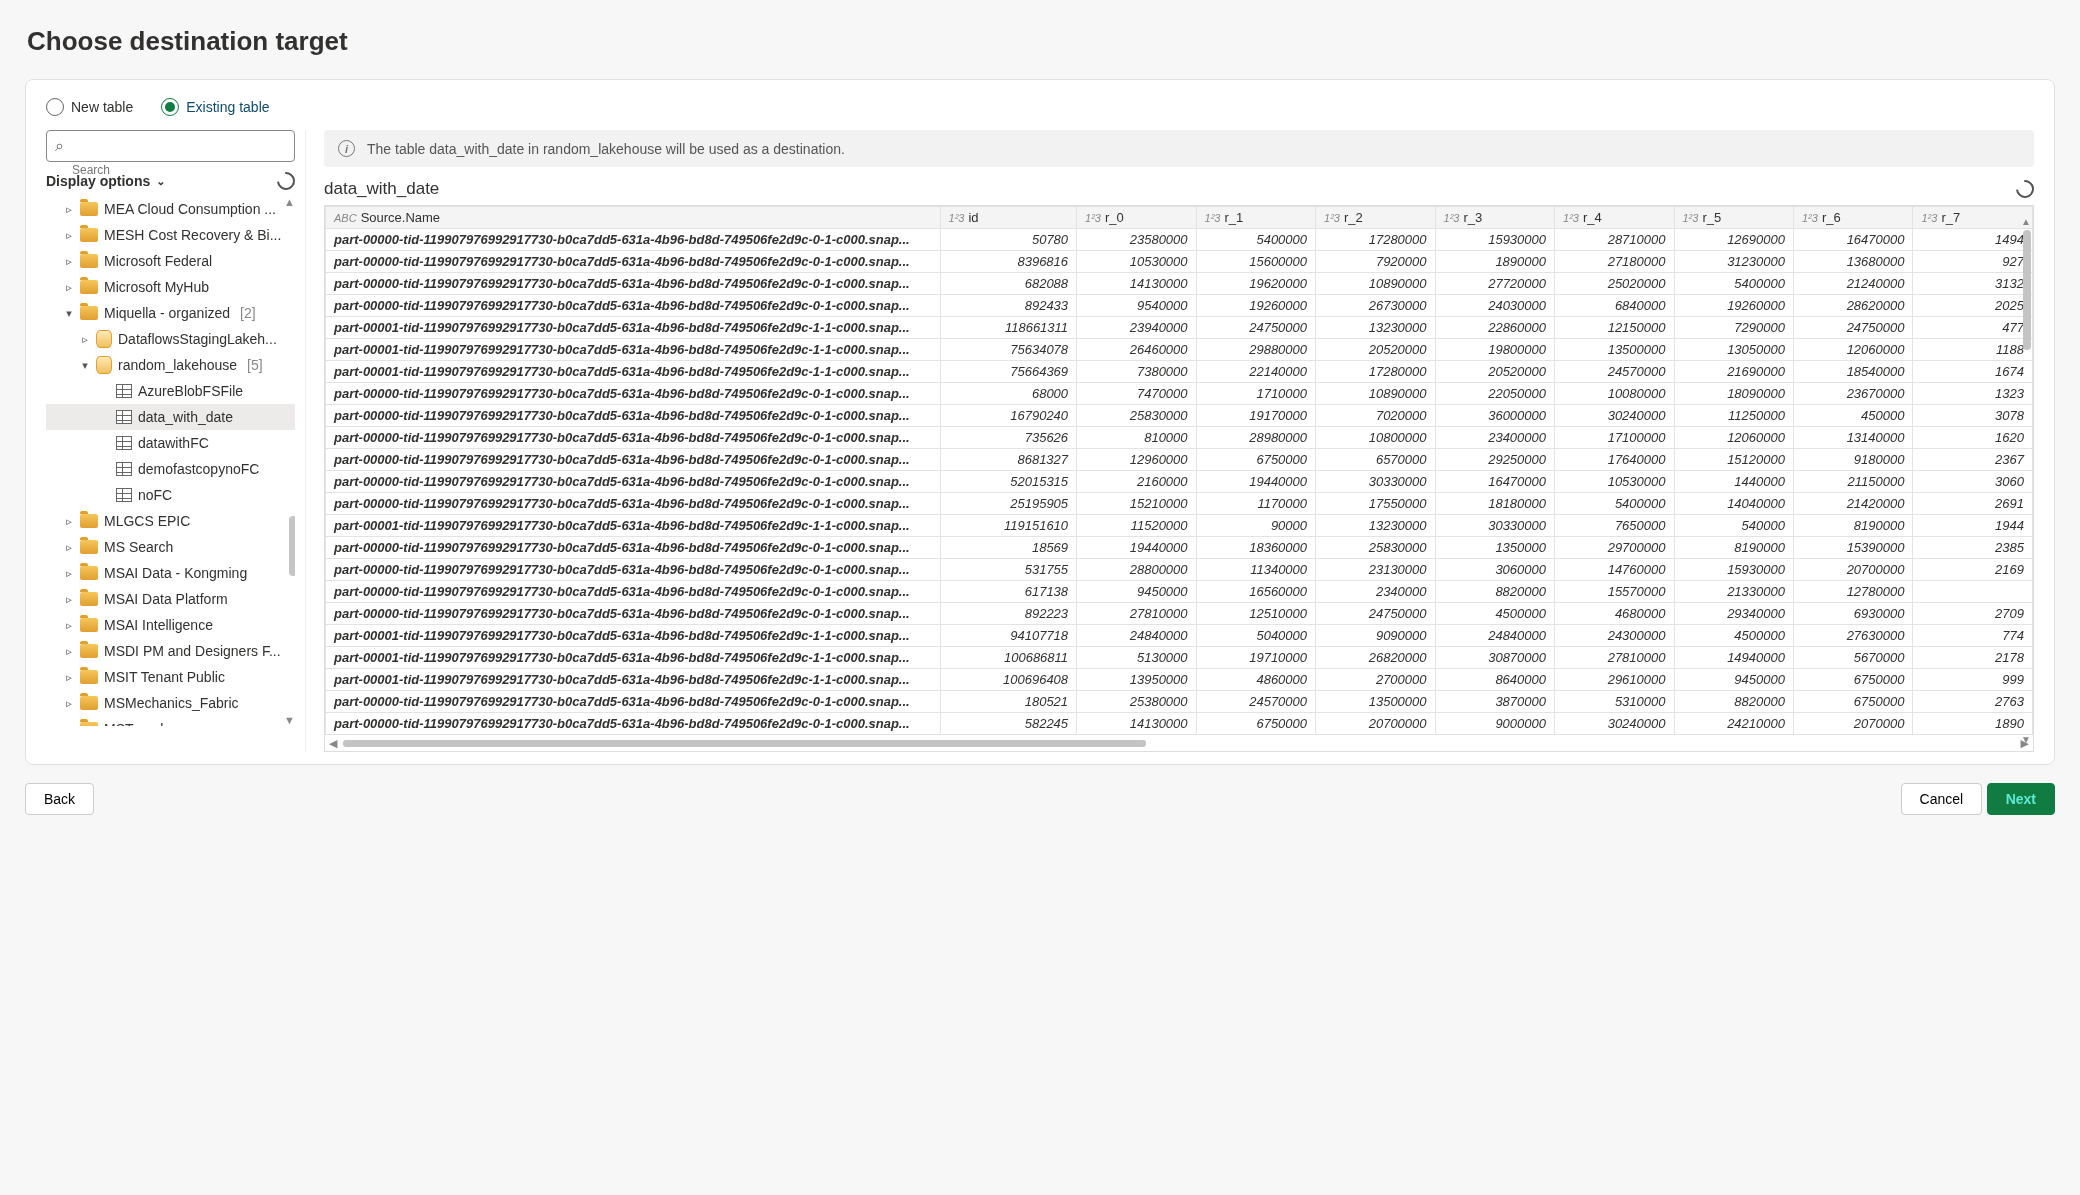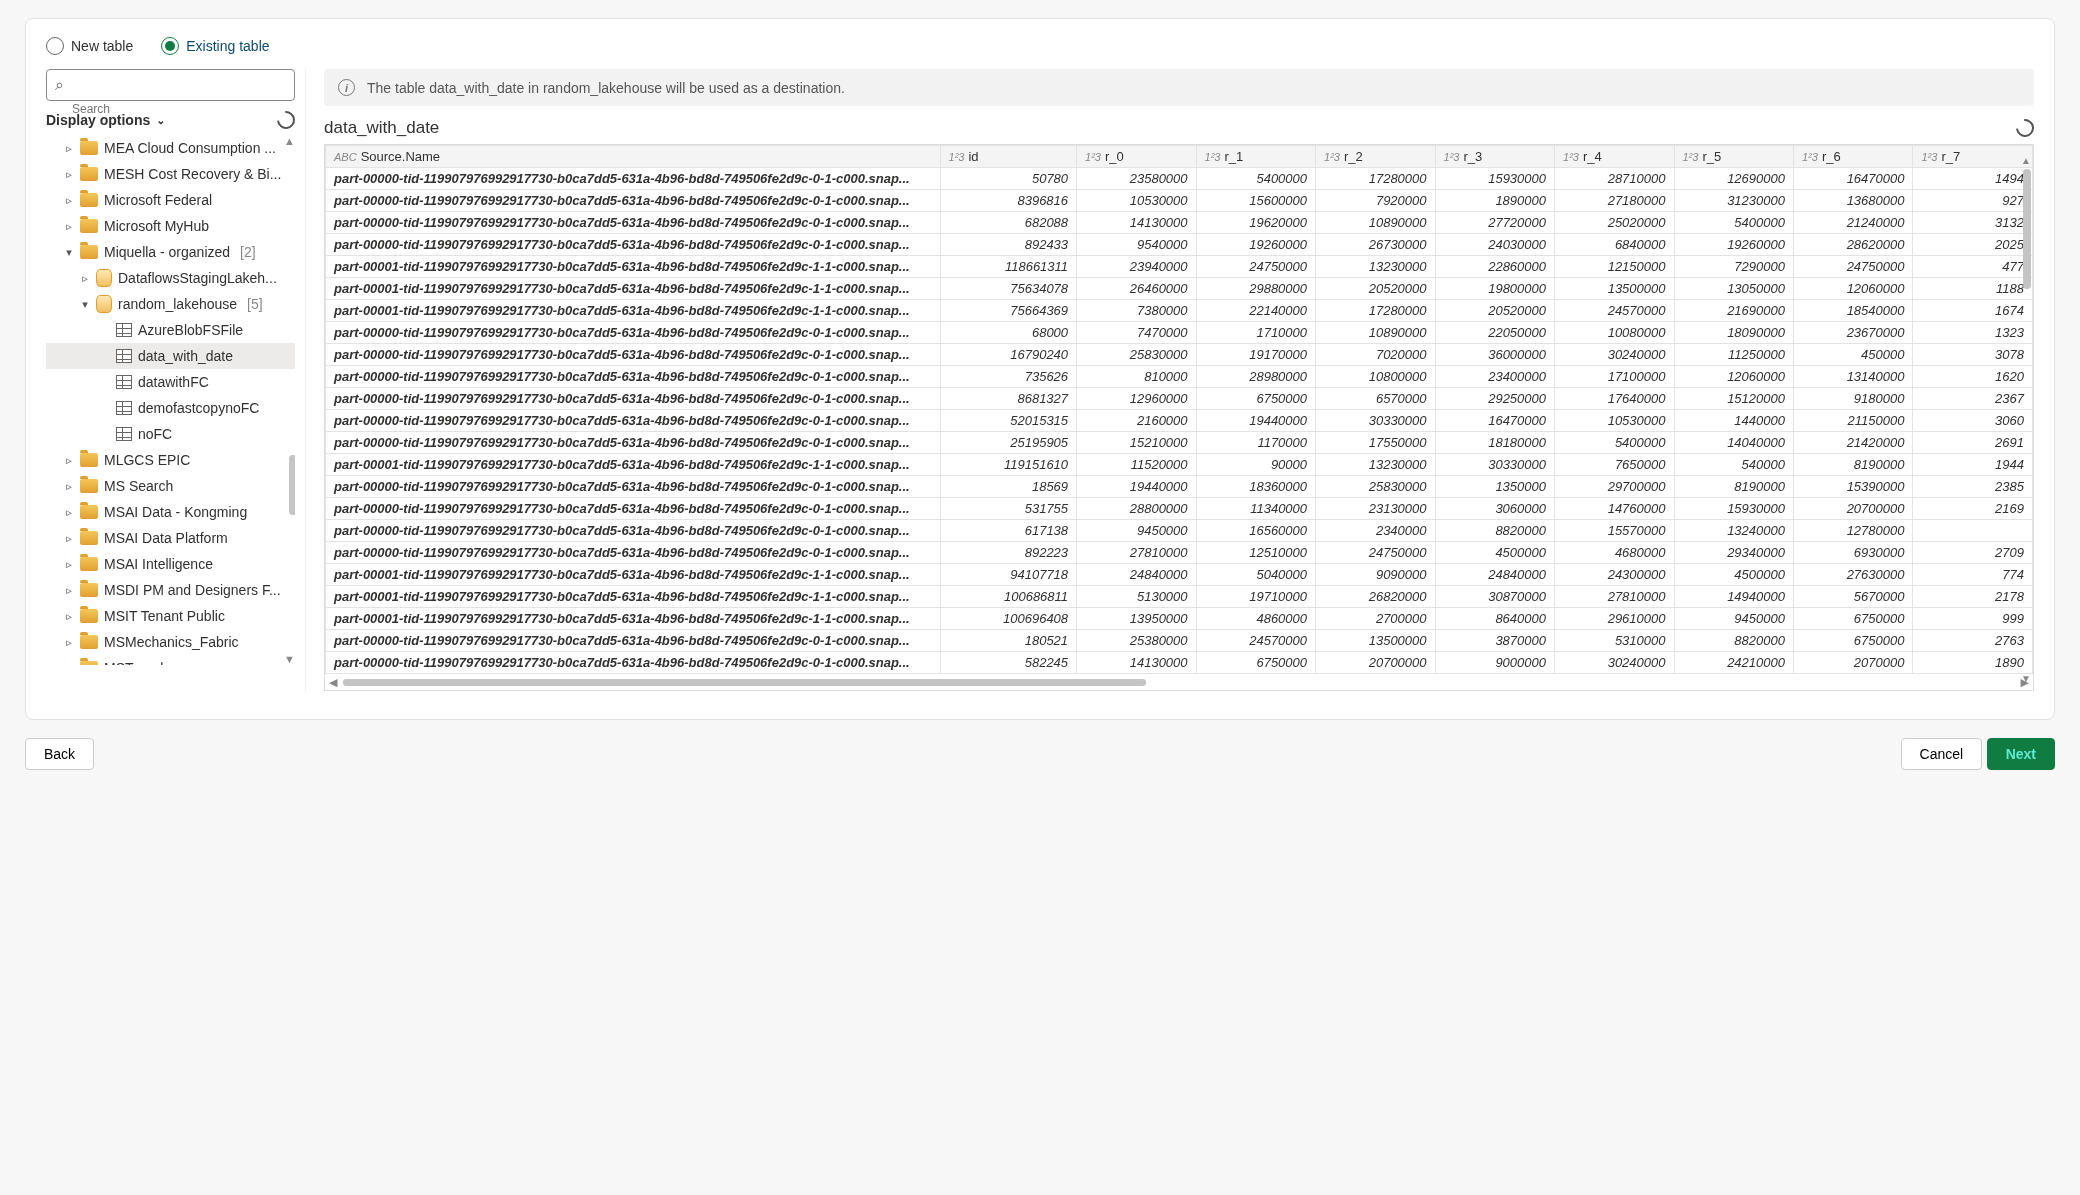--- a/index.html
+++ b/index.html
@@ -1,19 +1,19 @@
 <!DOCTYPE html>
 <html><head>
 <meta charset="utf-8">
 <style>
   * { box-sizing: border-box; font-family: "Segoe UI", sans-serif; }
   body { margin:0; background:#f6f7f6; color:#323130; }
   .page { padding:18px 25px; }
   h1 { font-size:26px; font-weight:600; margin:8px 0 22px 2px; }
-  .panel { background:#fff; border:1px solid #e1e1e1; border-radius:8px; padding:18px 20px 28px 20px; }
+  .panel { background:#fff; border:1px solid #e1e1e1; border-radius:8px; padding:18px 20px 12px 20px; }
   .radio-row { display:flex; gap:28px; margin-bottom:14px; align-items:center; }
   .radio { display:flex; align-items:center; gap:7px; cursor:pointer; font-size:14px; }
   .rcircle { width:18px; height:18px; border:1px solid #666; border-radius:50%; display:flex; align-items:center; justify-content:center; }
   .rcircle.sel { border-color:#107c41; }
   .rdot { width:10px; height:10px; border-radius:50%; background:#107c41; }
   .radio.sel span.lbl { color:#0c4a6e; }
   .workspace { display:flex; }
   .side { width:260px; padding-right:10px; border-right:1px solid #eee; }
   .srow { display:flex; align-items:center; gap:8px; }
   .search { flex:1; display:flex; align-items:center; border:1px solid #8a8886; border-radius:4px; padding:4px 8px; height:32px; }
@@ -54,20 +54,21 @@
   .vbar .vthumb{ position:absolute; top:0; width:8px; height:120px; background:#c4c4c4; border-radius:4px;}
   .vbar .tri{ color:#888; font-size:10px; position:absolute; left:-2px; cursor:pointer;}
   .footer { display:flex; justify-content:space-between; margin-top:18px; }
   .btn { border:1px solid #ccc; background:#fff; padding:7px 18px; border-radius:4px; font-size:14px; cursor:pointer;}
   .btn.primary { background:#107c41; color:#5eead4; border-color:#107c41; font-weight:600;}
 </style>
 </head>
 <body>
 
 <div class="page">
+  <h1>Choose destination target</h1>
 
   <div class="panel">
     <div class="radio-row">
       <div class="radio">
         <span class="rcircle"></span>
           <span class="lbl">New table</span>
       </div>
       <div class="radio sel">
         <span class="rcircle sel">
             <span class="rdot"></span>
@@ -424,21 +425,21 @@
                   <td class="num">2169</td>
                 </tr>
                 <tr>
                   <td class="src">part-00000-tid-119907976992917730-b0ca7dd5-631a-4b96-bd8d-749506fe2d9c-0-1-c000.snap...</td>
                   <td class="num">617138</td>
                   <td class="num">9450000</td>
                   <td class="num">16560000</td>
                   <td class="num">2340000</td>
                   <td class="num">8820000</td>
                   <td class="num">15570000</td>
-                  <td class="num">13240000</td>
+                  <td class="num">21330000</td>
                   <td class="num">12780000</td>
                   <td class="num"></td>
                 </tr>
                 <tr>
                   <td class="src">part-00000-tid-119907976992917730-b0ca7dd5-631a-4b96-bd8d-749506fe2d9c-0-1-c000.snap...</td>
                   <td class="num">892223</td>
                   <td class="num">27810000</td>
                   <td class="num">12510000</td>
                   <td class="num">24750000</td>
                   <td class="num">4500000</td>

